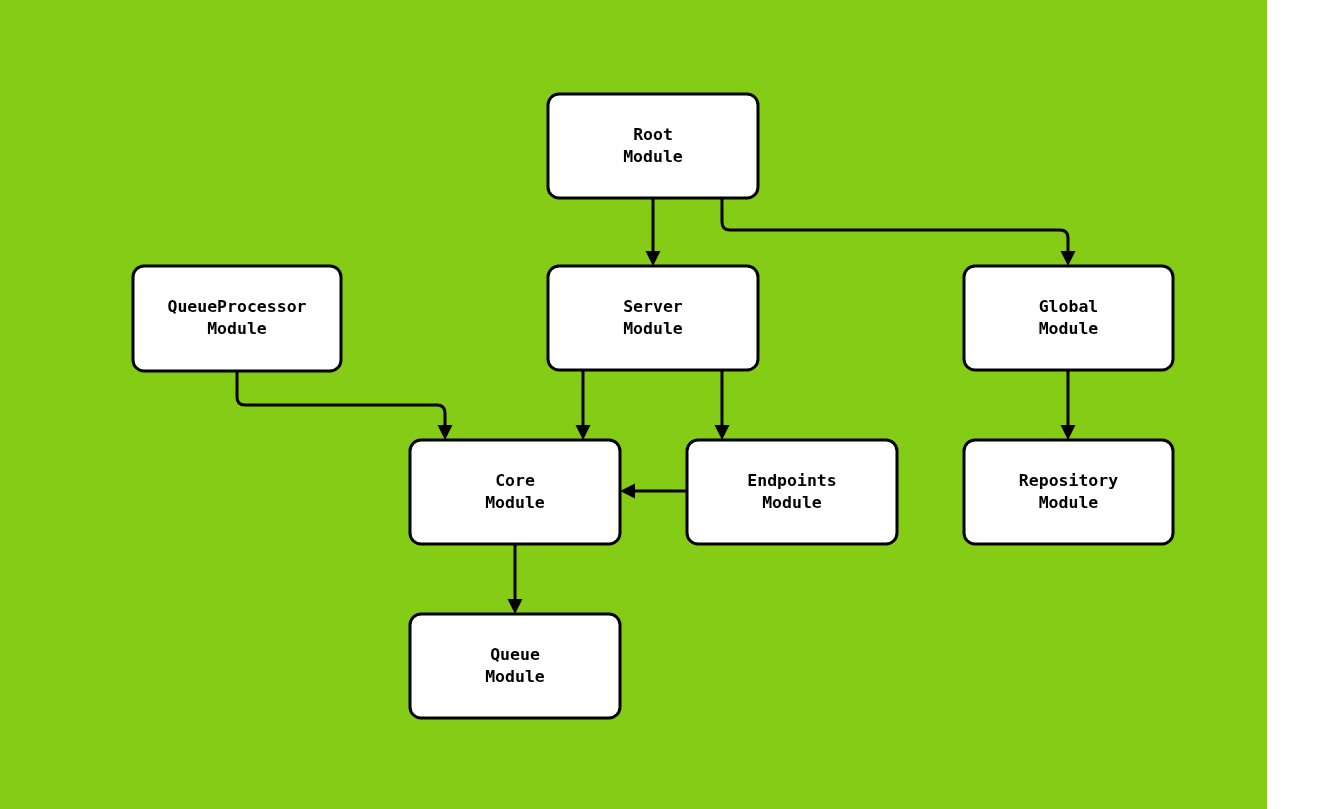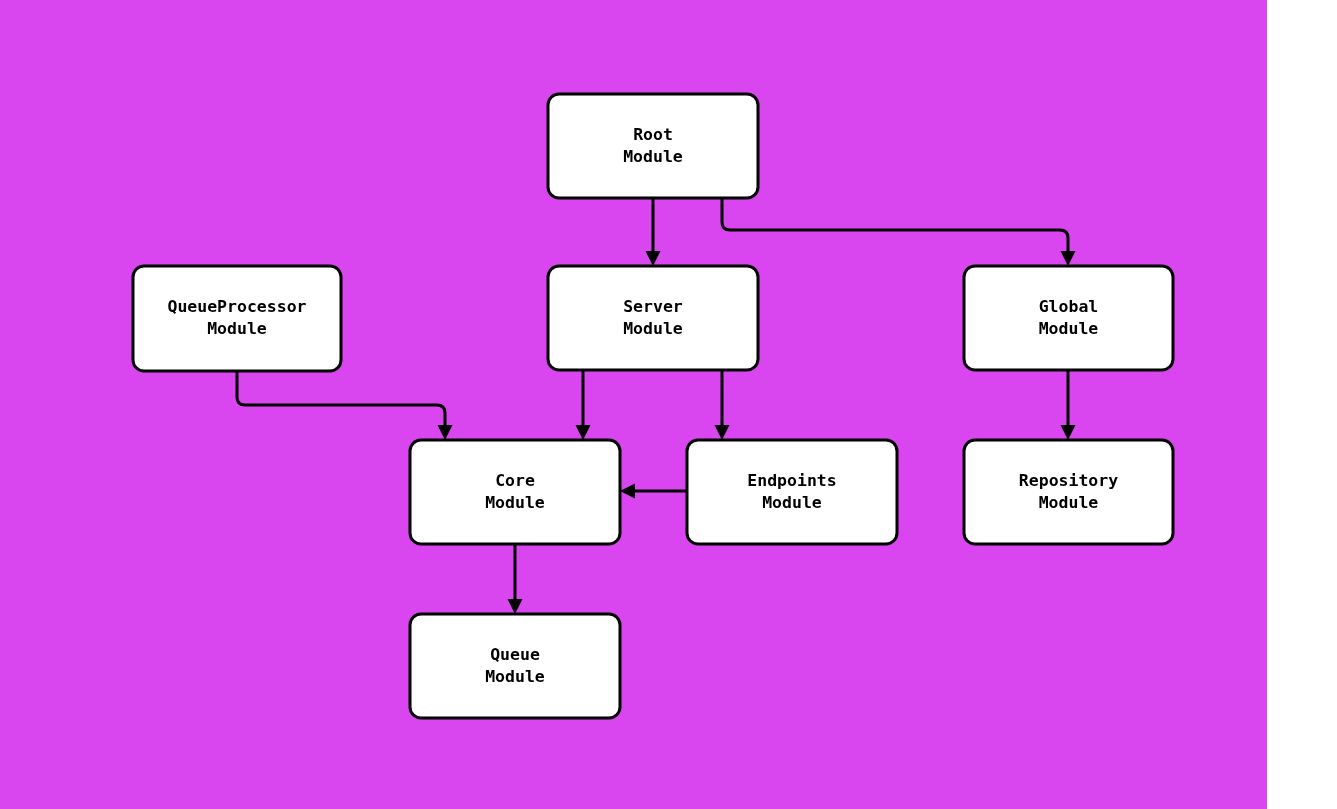--- a/index.html
+++ b/index.html
@@ -11,21 +11,21 @@
   body {
     width: 1337px;
     height: 809px;
     font-family: "DejaVu Sans Mono", "Liberation Mono", monospace;
     overflow: hidden;
   }
   #diagram-root {
     position: relative;
     width: 1267px;
     height: 809px;
-    background: #d946ef;
+    background: #84cc16;
   }
   #diagram-svg {
     position: absolute;
     top: 0;
     left: 0;
     width: 1337px;
     height: 809px;
     display: block;
   }
   .node-label {

